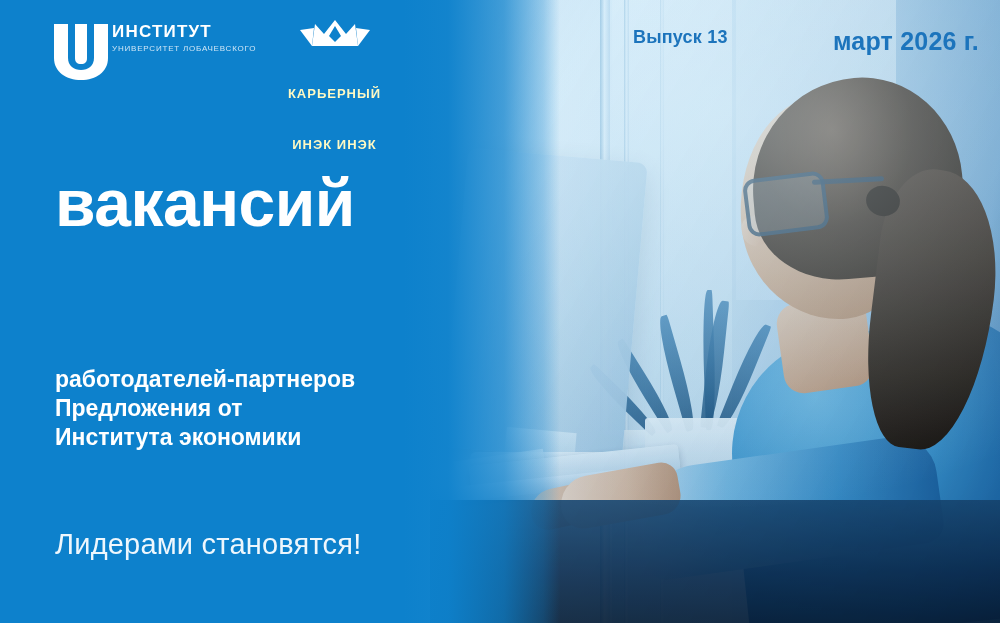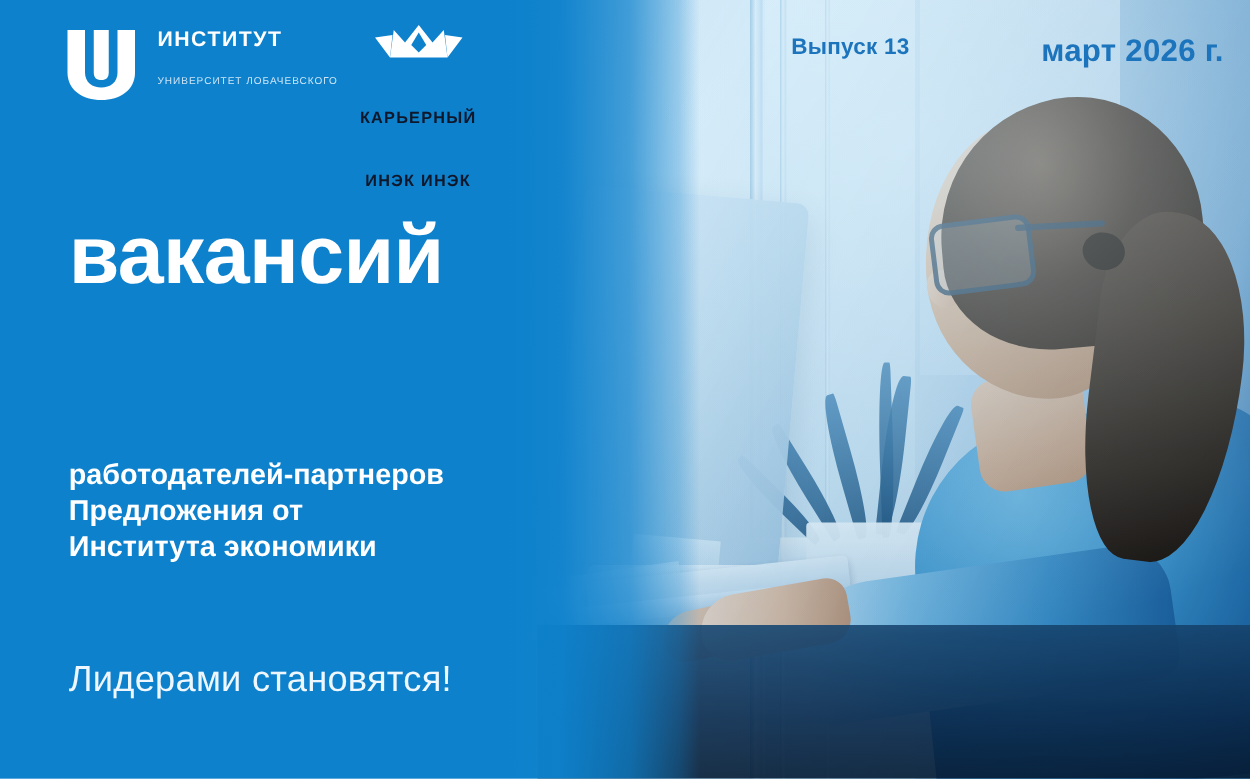--- a/index.html
+++ b/index.html
@@ -219,34 +219,34 @@
       #0d81cc 0%, #0d81cc 72%,
       rgba(13,129,204,.97) 80%,
       rgba(13,129,204,.72) 90%,
       rgba(13,129,204,.30) 97%,
       rgba(13,129,204,0) 100%);
   }
 
   
   .header{position:absolute;left:0;top:0;width:1000px;height:100px;}
 
-  .logo-group{position:absolute;left:50px;top:18px;display:flex;align-items:flex-start;gap:14px;}
+  .logo-group{position:absolute;left:50px;top:18px;display:flex;align-items:flex-start;}
   .shield{width:62px;height:66px;flex:0 0 auto;}
   .inst-text{padding-top:4px;}
   .inst-line1,.inst-line2{
     color:#fff;font-weight:bold;font-size:17px;letter-spacing:1.2px;line-height:19px;
   }
   .inst-sub{
-    color:#cfe6f6;font-size:8px;letter-spacing:.8px;margin-top:19px;
+    color:#cfe6f6;font-size:8px;letter-spacing:.8px;margin-top:3px;
   }
 
   .career-group{position:absolute;left:272px;top:16px;text-align:center;width:125px;}
   .career-mark{display:block;margin:0 auto 4px;}
   .career-l1,.career-l2{
-    color:#0f172a;font-weight:bold;font-size:13px;letter-spacing:1px;line-height:15px;margin-top:36px;
+    color:#fef9c3;font-weight:bold;font-size:13px;letter-spacing:1px;line-height:15px;margin-top:36px;
   }
 
   .issue{
     position:absolute;left:633px;top:27px;
     color:#1c74bc;font-weight:bold;font-size:18px;letter-spacing:.2px;
   }
   .issue-date{
     position:absolute;left:833px;top:27px;
     color:#1c74bc;font-weight:bold;font-size:25px;letter-spacing:.2px;
   }

